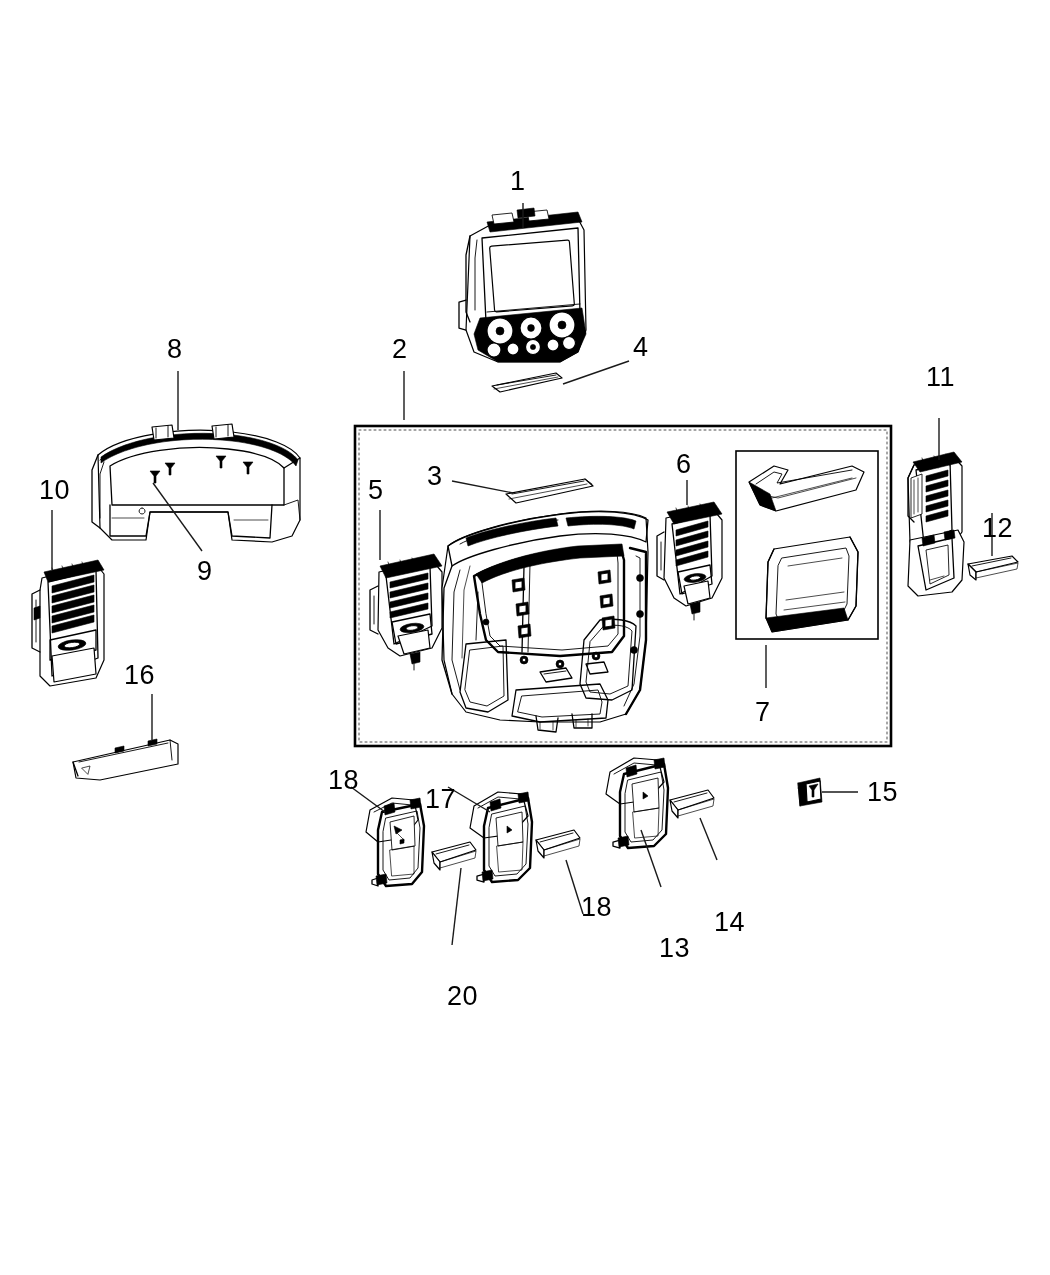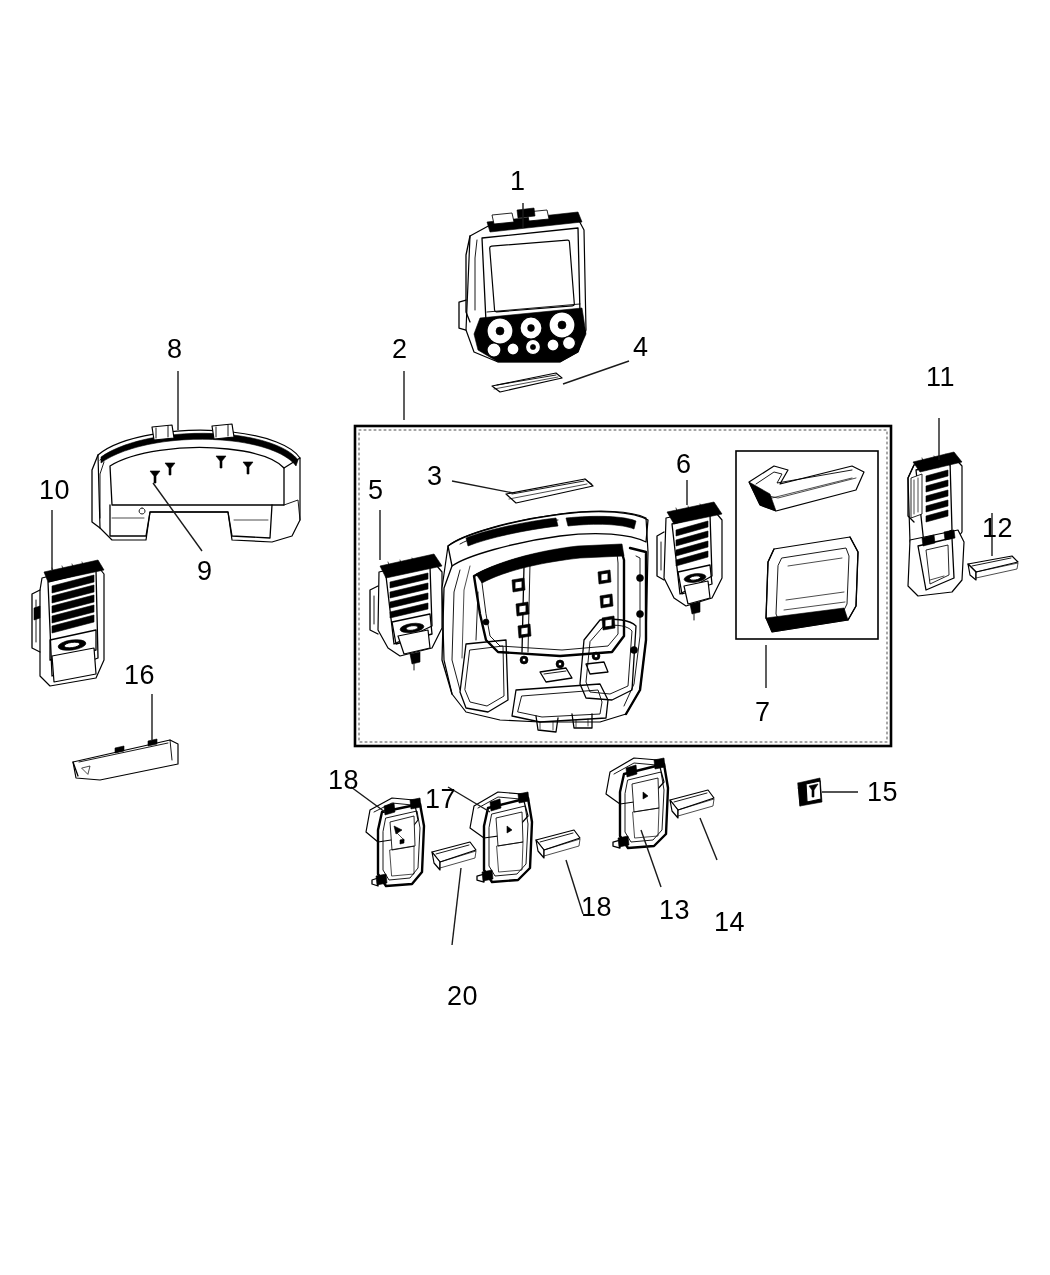--- a/index.html
+++ b/index.html
@@ -461,21 +461,21 @@
   <div class="callout-num" style="left:427px; top:463px;">3</div>
   <div class="callout-num" style="left:633px; top:334px;">4</div>
   <div class="callout-num" style="left:368px; top:477px;">5</div>
   <div class="callout-num" style="left:676px; top:451px;">6</div>
   <div class="callout-num" style="left:755px; top:699px;">7</div>
   <div class="callout-num" style="left:167px; top:336px;">8</div>
   <div class="callout-num" style="left:197px; top:558px;">9</div>
   <div class="callout-num" style="left:39px;  top:477px;">10</div>
   <div class="callout-num" style="left:926px; top:364px;">11</div>
   <div class="callout-num" style="left:982px; top:483px;margin-top:32px;">12</div>
-  <div class="callout-num" style="left:659px; top:897px;">13</div>
+  <div class="callout-num" style="left:659px; top:935px;">13</div>
   <div class="callout-num" style="left:714px; top:869px;margin-top:40px;">14</div>
   <div class="callout-num" style="left:867px; top:779px;">15</div>
   <div class="callout-num" style="left:124px; top:662px;">16</div>
   <div class="callout-num" style="left:425px; top:786px;">17</div>
   <div class="callout-num" style="left:581px; top:894px;">18</div>
   <div class="callout-num" style="left:328px; top:767px;">18</div>
   <div class="callout-num" style="left:447px; top:955px;margin-top:28px;">20</div>
 
 </div>
 

